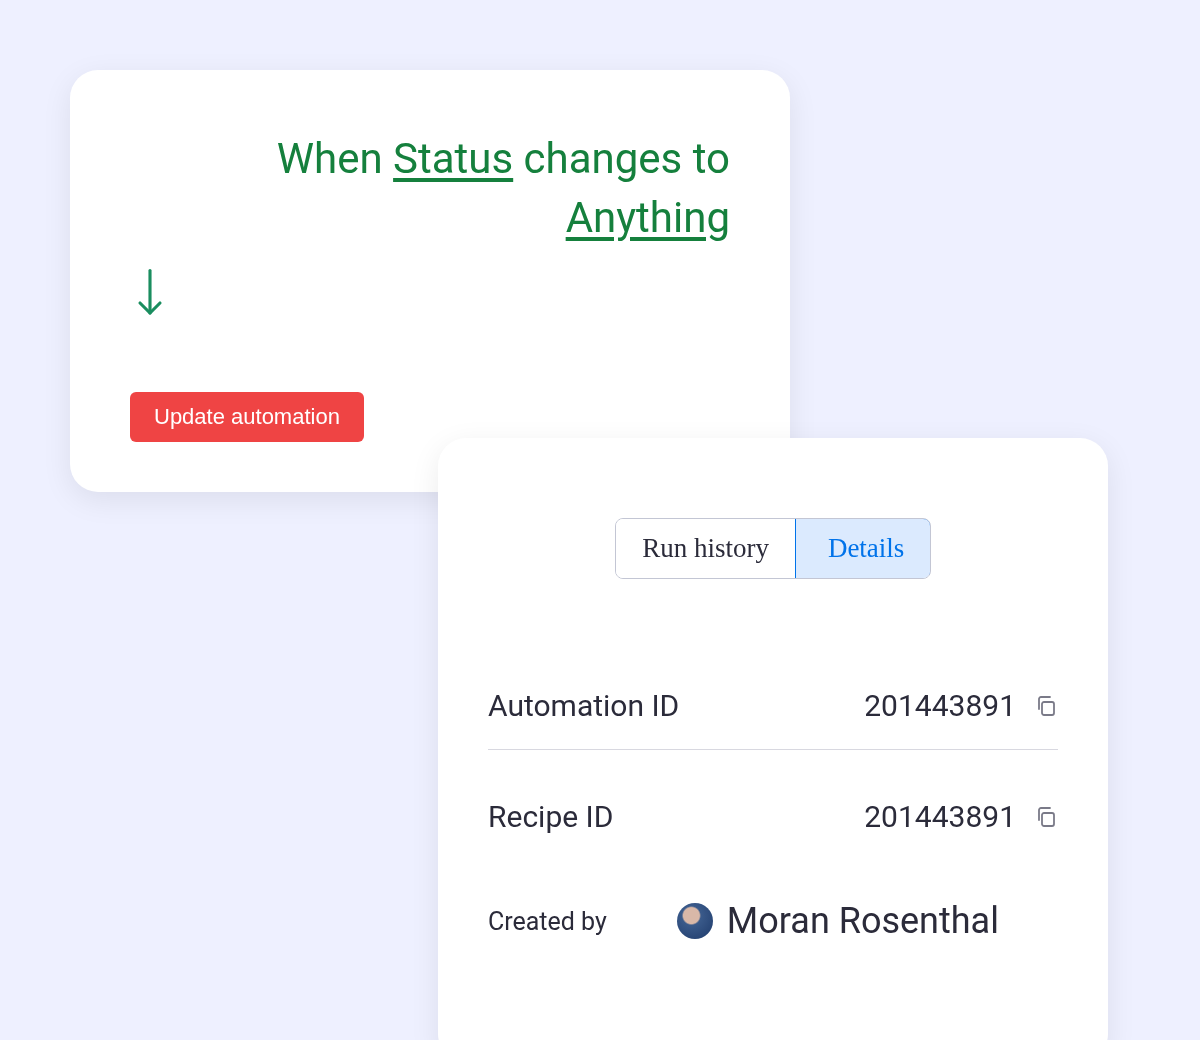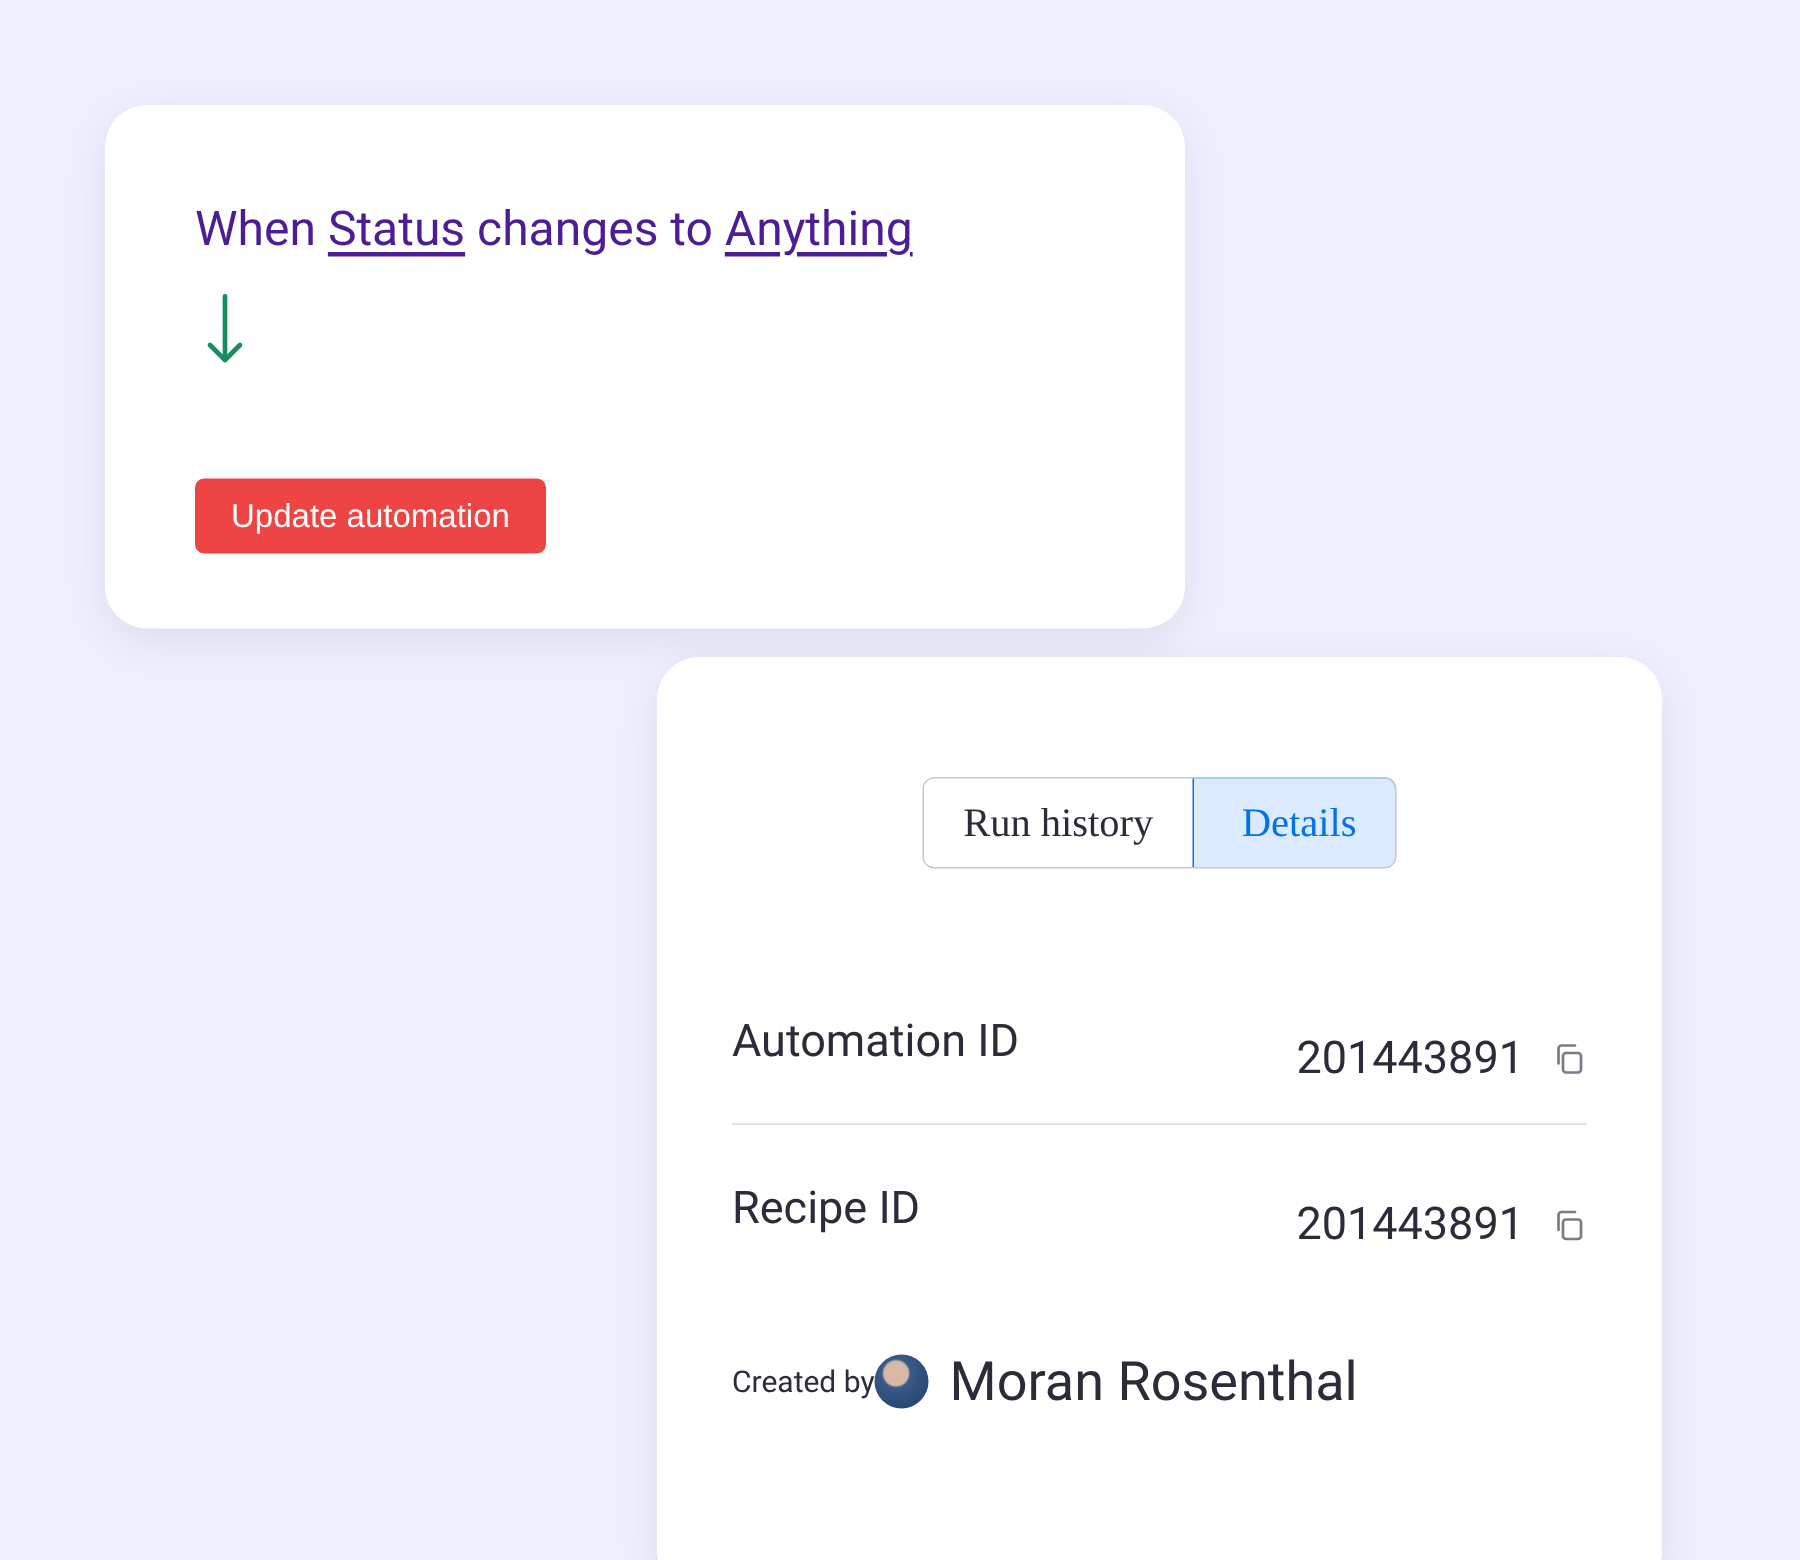--- a/index.html
+++ b/index.html
@@ -19,23 +19,24 @@
       position: absolute;
       top: 70px;
       left: 70px;
       width: 720px;
       background: #ffffff;
       border-radius: 28px;
       padding: 60px 60px 50px 60px;
       box-shadow: 0 8px 30px rgba(0,0,0,0.08);
     }
     .automation-text {
-      font-size: 32px;
-      color: #4c1d95;
+      font-size: 42px;
+      color: #15803d;
       line-height: 1.4;
+      text-align: right;
     }
     .automation-text .underlined {
       text-decoration: underline;
       text-underline-offset: 5px;
       cursor: pointer;
     }
     .arrow-row {
       margin: 20px 0 20px 4px;
     }
     .arrow-svg {
@@ -86,21 +87,21 @@
       background: #dbeafe;
       color: #0073ea;
       border: 1.5px solid #0073ea;
       border-radius: 0 8px 8px 0;
       margin: -1.5px -1.5px -1.5px 0;
       padding-left: 32px;
     }
     .detail-row {
       display: flex;
       justify-content: space-between;
-      align-items: center;
+      align-items: flex-end;
       padding: 26px 0;
     }
     .detail-label {
       font-size: 30px;
       color: #2b2b3a;
     }
     .detail-value-wrap {
       display: flex;
       align-items: center;
       gap: 18px;
@@ -121,22 +122,23 @@
     .divider {
       border: none;
       border-top: 1px solid #d8d8e0;
     }
     .created-by-row {
       display: flex;
       align-items: center;
       margin-top: 40px;
     }
     .created-by-label {
-      font-size: 20px;
-      color: #2b2b3a;
+      font-size: 25px;
+      color: #2b2b3a;
+      margin-right: 70px;
     }
     .avatar {
       width: 36px;
       height: 36px;
       border-radius: 50%;
       background: radial-gradient(circle at 40% 35%, #d9b8a8 0%, #d9b8a8 25%, #3a5a8a 30%, #1e3a6a 100%);
       margin-right: 14px;
     }
     .creator-name {
       font-size: 36px;

